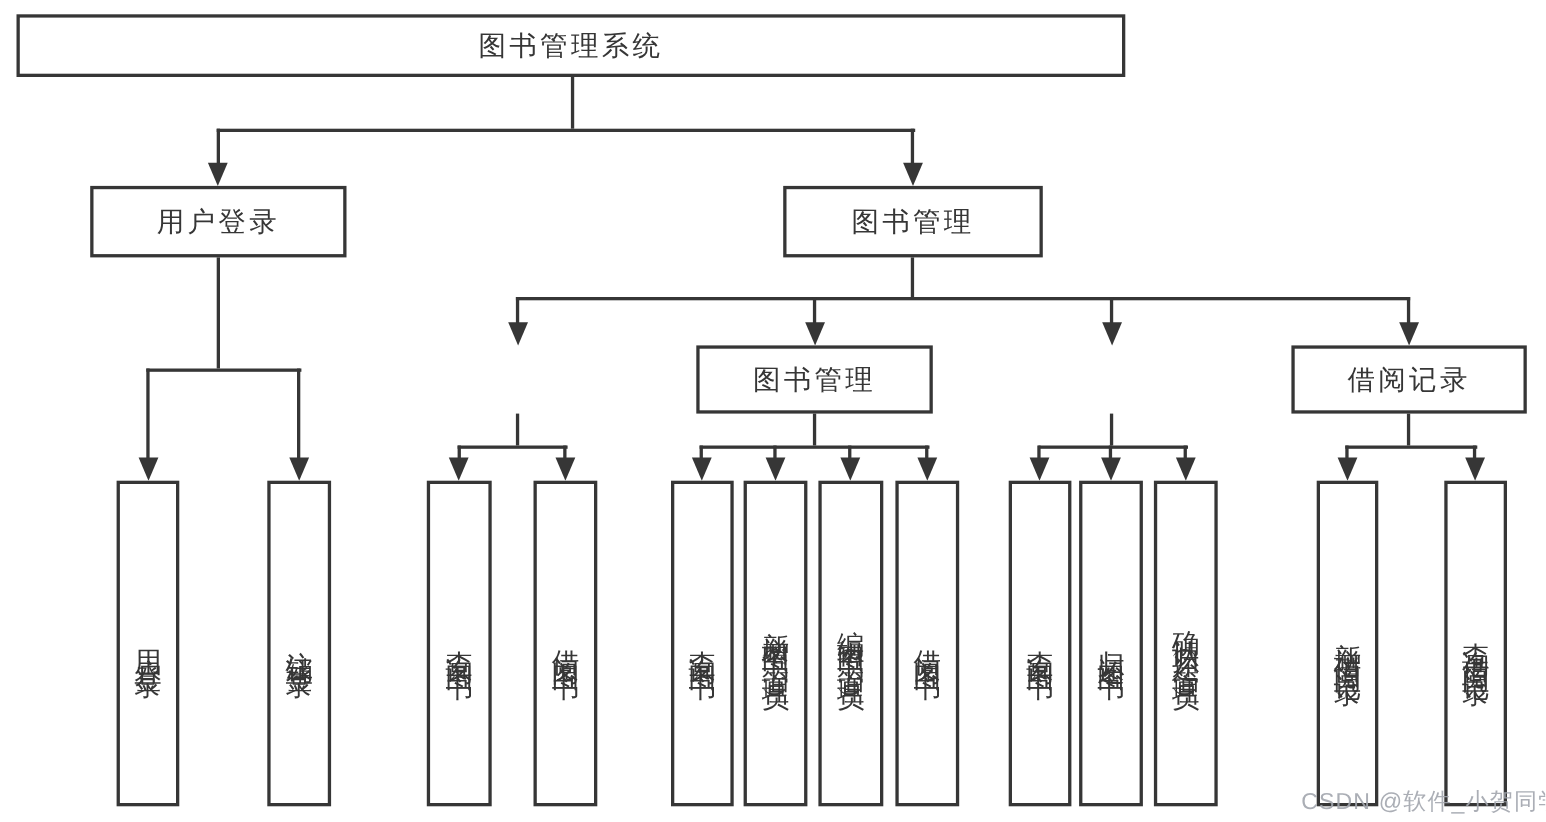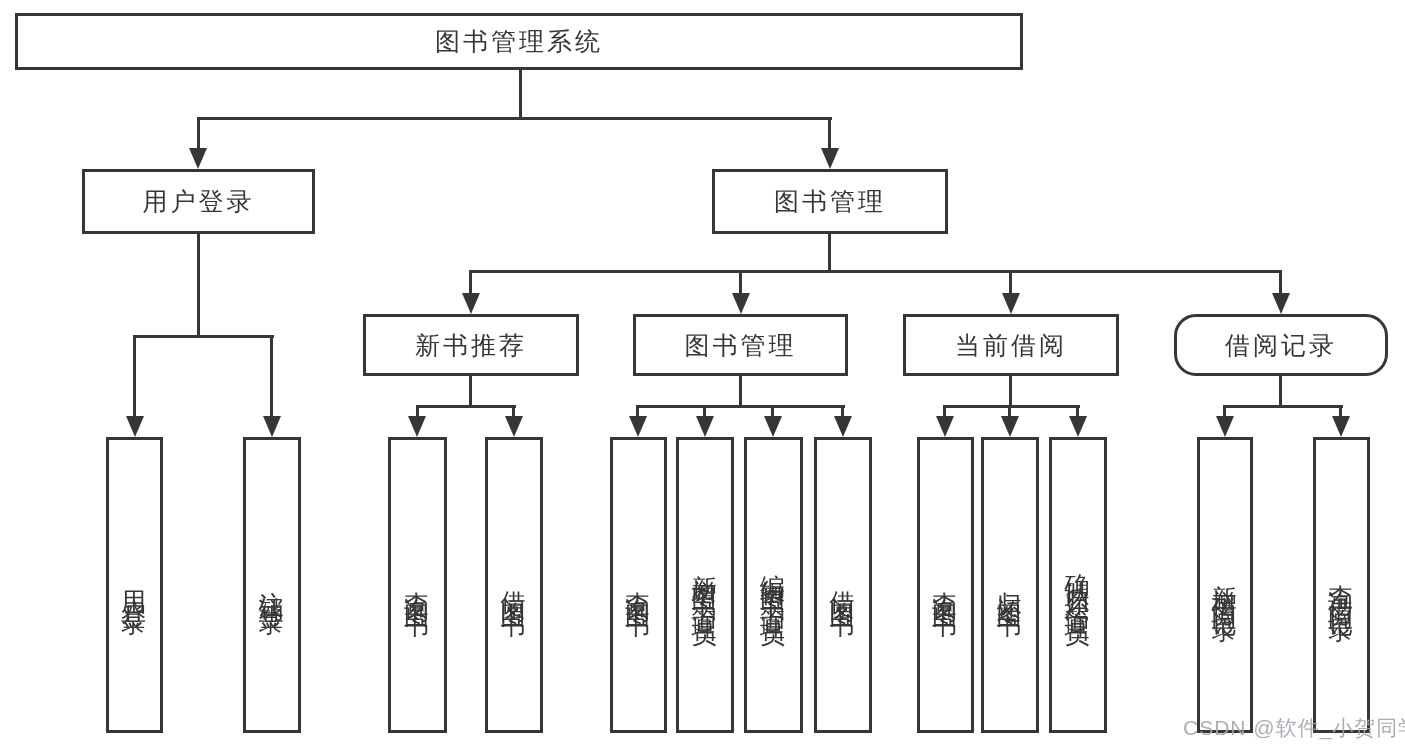--- a/index.html
+++ b/index.html
@@ -83,24 +83,22 @@
   <div class="h" style="left:469px; top:270px; width:813px;"></div>
   <div class="v" style="left:469px; top:270px; height:27px;"></div>
   <div class="v" style="left:739px; top:270px; height:27px;"></div>
   <div class="v" style="left:1009px; top:270px; height:27px;"></div>
   <div class="v" style="left:1279px; top:270px; height:27px;"></div>
   <div class="arr" style="left:462px; top:293px;"></div>
   <div class="arr" style="left:732px; top:293px;"></div>
   <div class="arr" style="left:1002px; top:293px;"></div>
   <div class="arr" style="left:1272px; top:293px;"></div>
 
-  <div class="box" style="left:363px; top:314px; width:216px; height:62px;">新书推荐</div>
   <div class="box" style="left:633px; top:314px; width:215px; height:62px;">图书管理</div>
-  <div class="box" style="left:903px; top:314px; width:216px; height:62px;">当前借阅</div>
-  <div class="box" style="left:1174px; top:314px; width:214px; height:62px;border-radius:22px;">借阅记录</div>
+  <div class="box" style="left:1174px; top:314px; width:214px; height:62px;">借阅记录</div>
 
   <div class="v" style="left:469px; top:376px; height:29px;"></div>
   <div class="h" style="left:416px; top:405px; width:100px;"></div>
   <div class="v" style="left:416px; top:405px; height:14px;"></div>
   <div class="v" style="left:512px; top:405px; height:14px;"></div>
   <div class="arr" style="left:408px; top:416px;"></div>
   <div class="arr" style="left:505px; top:416px;"></div>
 
   <div class="v" style="left:739px; top:376px; height:29px;"></div>
   <div class="h" style="left:636px; top:405px; width:209px;"></div>

